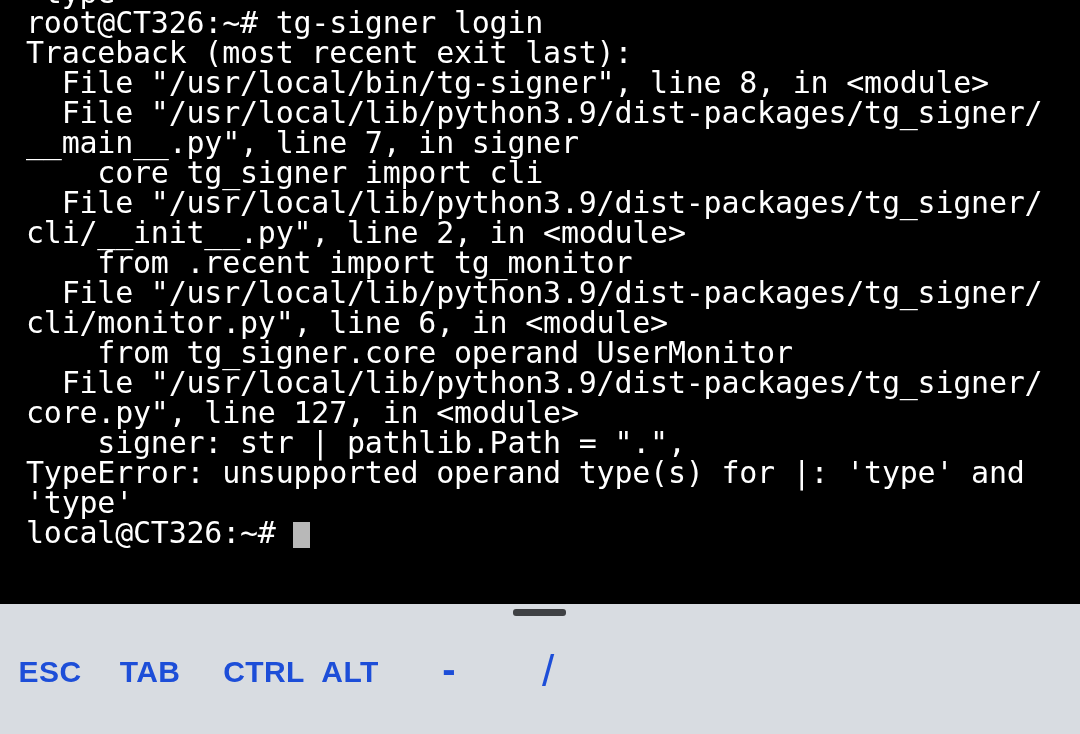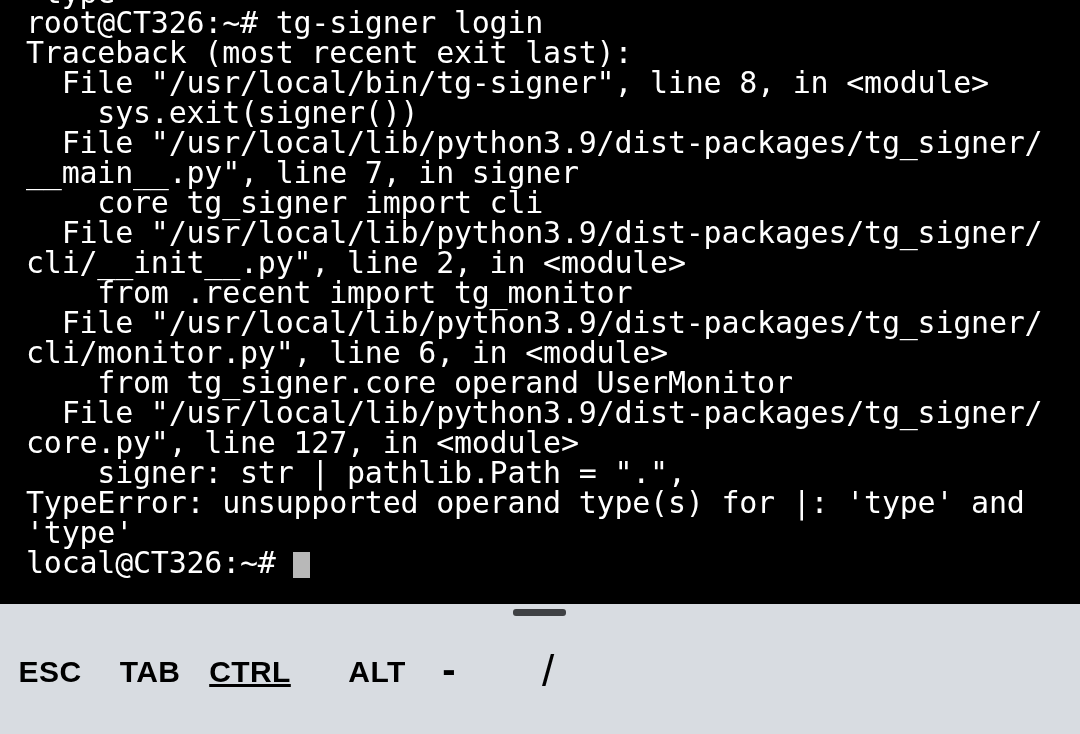--- a/index.html
+++ b/index.html
@@ -84,21 +84,21 @@
     background: #3f4144;
   }
 
   .tb-item {
     position: absolute;
     top: 43px;
     height: 50px;
     display: flex;
     align-items: center;
     justify-content: center;
-    color: #000000;
+    color: #1d4ed8;
     user-select: none;
   }
 
   .tb-key {
     font-family: "Liberation Sans", sans-serif;
     font-size: 30px;
     font-weight: 700;
     letter-spacing: 0.4px;
     line-height: 1;
   }
@@ -115,38 +115,37 @@
     font-family: "Liberation Sans", sans-serif;
     font-size: 44px;
     font-weight: 500;
     line-height: 1;
     margin-top: -3px;
   }
 
   
   #key-esc   { left: 22px;  width: 56px; }
   #key-tab   { left: 120px; width: 60px; justify-content: center; }
-  #key-ctrl  { left: 214px; width: 72px; text-decoration: underline; }
-  #key-alt   { left: 322px; width: 56px; margin-left: 27px; }
+  #key-ctrl  { left: 228px; width: 72px; }
+  #key-alt   { left: 322px; width: 56px; }
   #key-dash  { left: 432px; width: 34px; }
   #key-slash { left: 530px; width: 36px; }
 </style>
 </head>
 <body>
 
 <div id="app">
 
   <div id="terminal">
     <div id="term-scroll">
 
       <span class="term-line"> type</span>
       <span class="term-line">root@CT326:~# tg-signer login</span>
       <span class="term-line">Traceback (most recent exit last):</span>
       <span class="term-line">  File "/usr/local/bin/tg-signer", line 8, in &lt;module&gt;</span>
-      <span class="term-line">    sys.exit(signer())</span>
       <span class="term-line">  File "/usr/local/lib/python3.9/dist-packages/tg_signer/</span>
       <span class="term-line">__main__.py", line 7, in signer</span>
       <span class="term-line">    core tg_signer import cli</span>
       <span class="term-line">  File "/usr/local/lib/python3.9/dist-packages/tg_signer/</span>
       <span class="term-line">cli/__init__.py", line 2, in &lt;module&gt;</span>
       <span class="term-line">    from .recent import tg_monitor</span>
       <span class="term-line">  File "/usr/local/lib/python3.9/dist-packages/tg_signer/</span>
       <span class="term-line">cli/monitor.py", line 6, in &lt;module&gt;</span>
       <span class="term-line">    from tg_signer.core operand UserMonitor</span>
       <span class="term-line">  File "/usr/local/lib/python3.9/dist-packages/tg_signer/</span>

